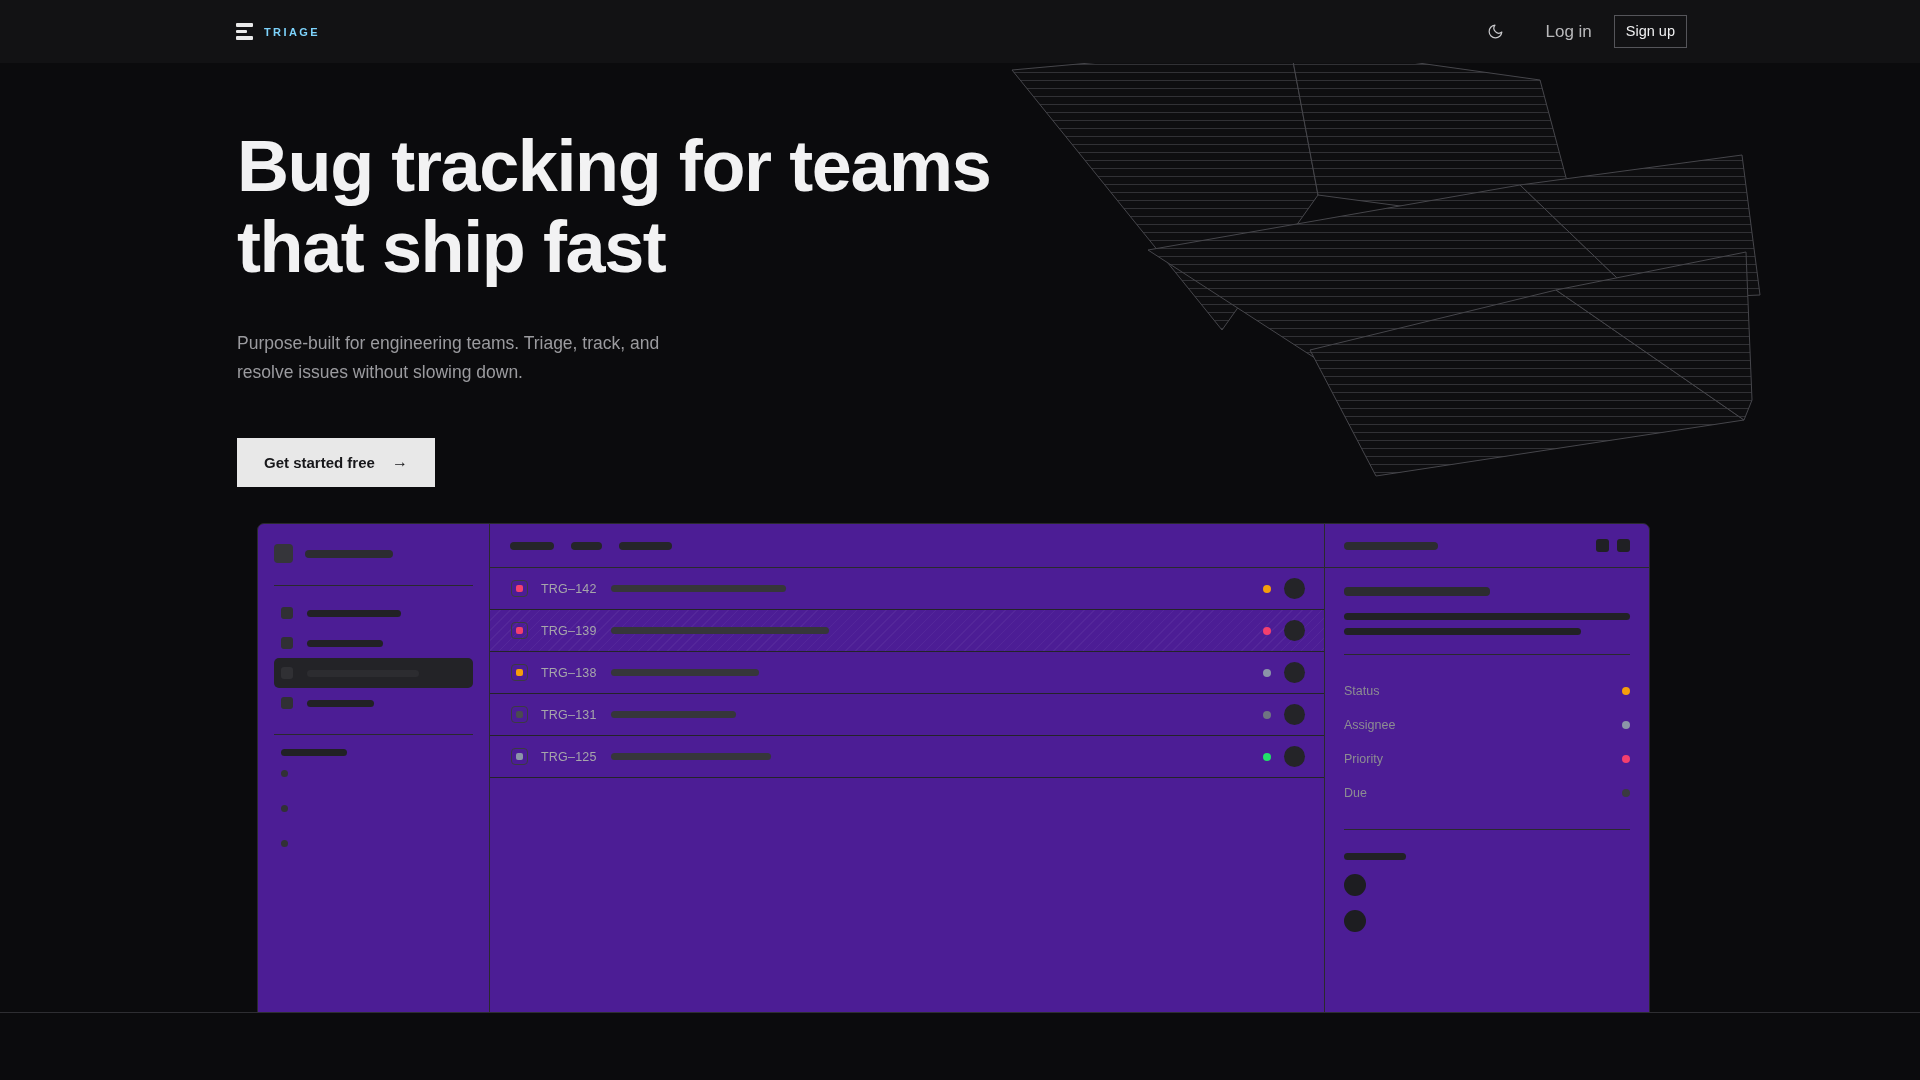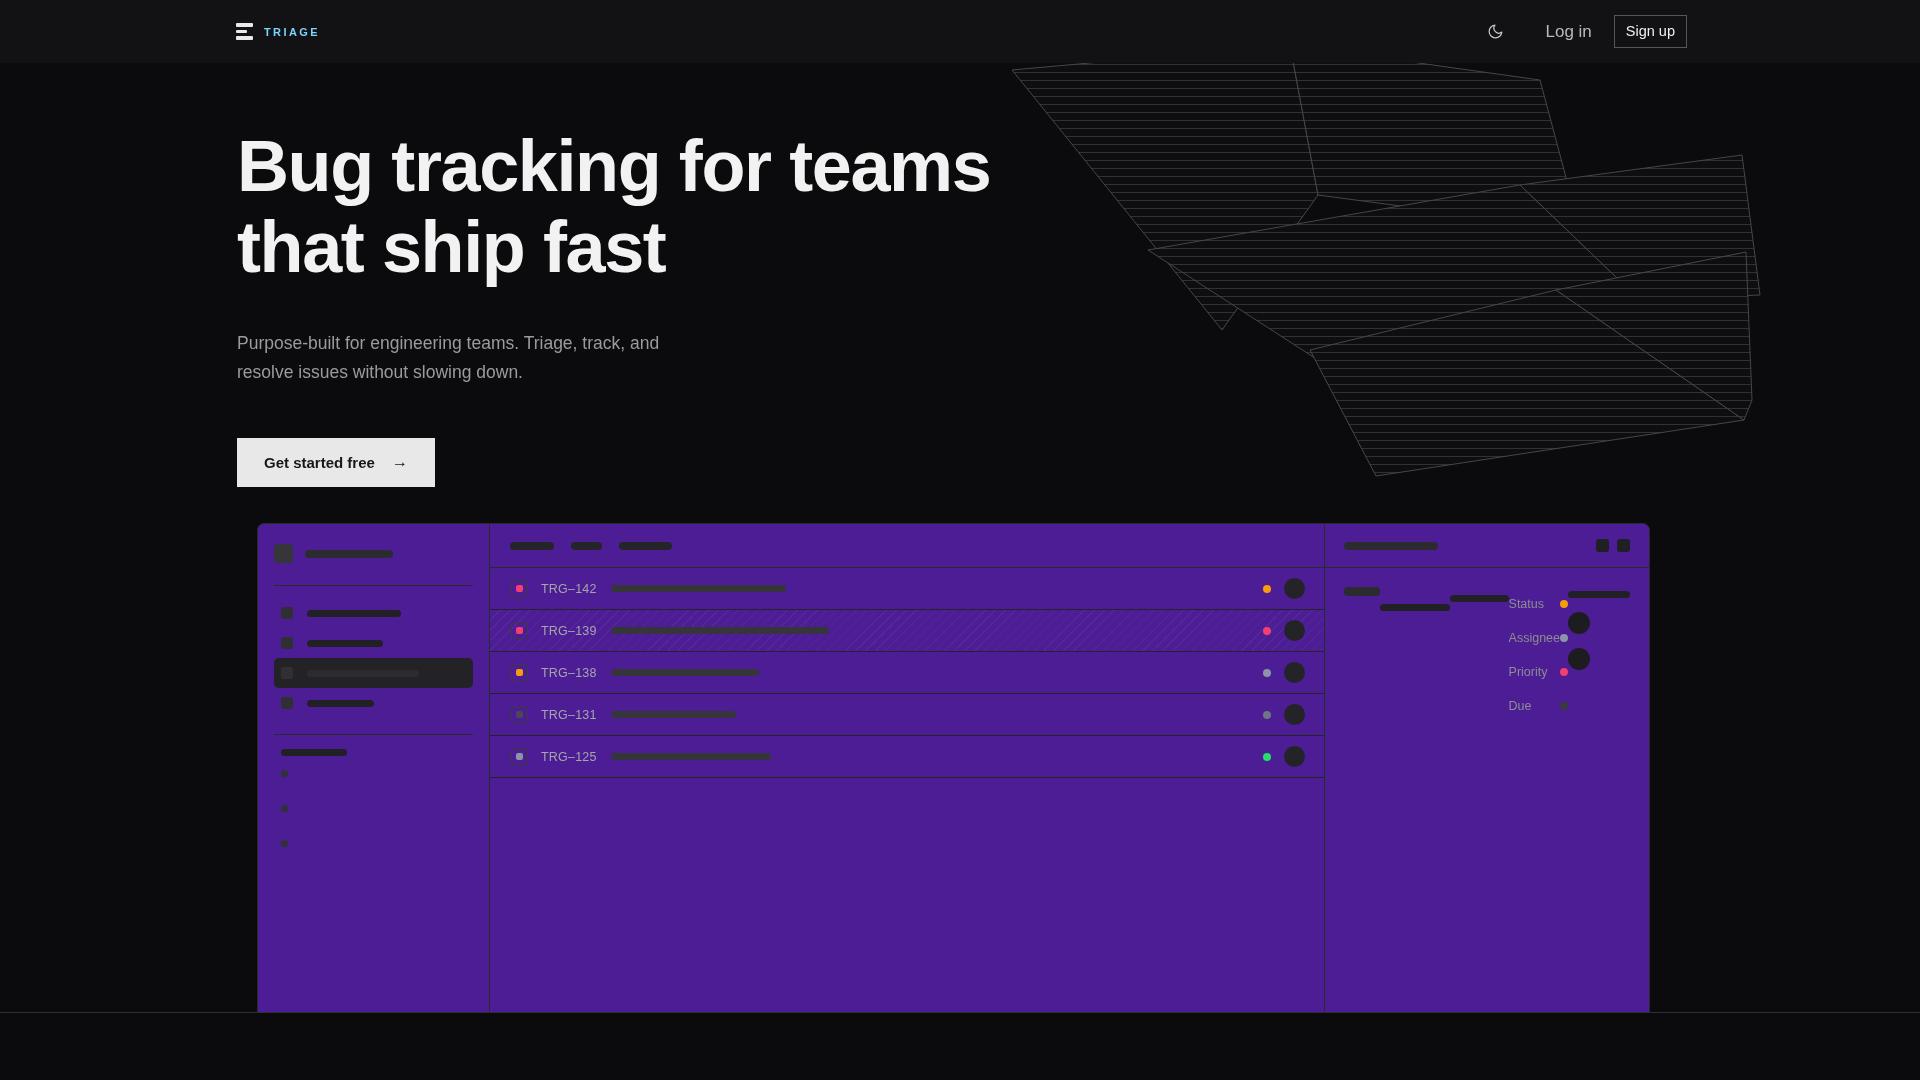--- a/index.html
+++ b/index.html
@@ -111,21 +111,21 @@
     position:absolute; right:19px; display:flex; align-items:center; gap:13px;
   }
   .row-status { width:8px; height:8px; border-radius:50%; }
   .row-avatar { width:21px; height:21px; border-radius:50%; background:#242428; }
 
   .panel-head {
     height:44px; border-bottom:1px solid #2a2a2e; display:flex; align-items:center;
     justify-content:space-between; padding:0 19px; flex-shrink:0;
   }
   .panel-head .sq { width:13px; height:13px; border-radius:3px; background:#202024; }
-  .panel-body { padding:19px 19px 0; flex:1; display:flex; flex-direction:row; }
+  .panel-body { padding:19px 19px 0; flex:1; display:flex; flex-direction:column; }
   .panel-div { height:1px; background:#2a2a2e; margin:19px 0; }
   .meta-row {
     display:flex; align-items:center; justify-content:space-between;
     padding:10px 0;
   }
   .meta-label { color:#8d8d92; font-size:12.5px; }
   .meta-dot { width:8px; height:8px; border-radius:50%; }
   .panel-foot { padding-top:4px; }
   .avatar-lg { width:22px; height:22px; border-radius:50%; background:#1d1d21; margin:14px 0; }
 

